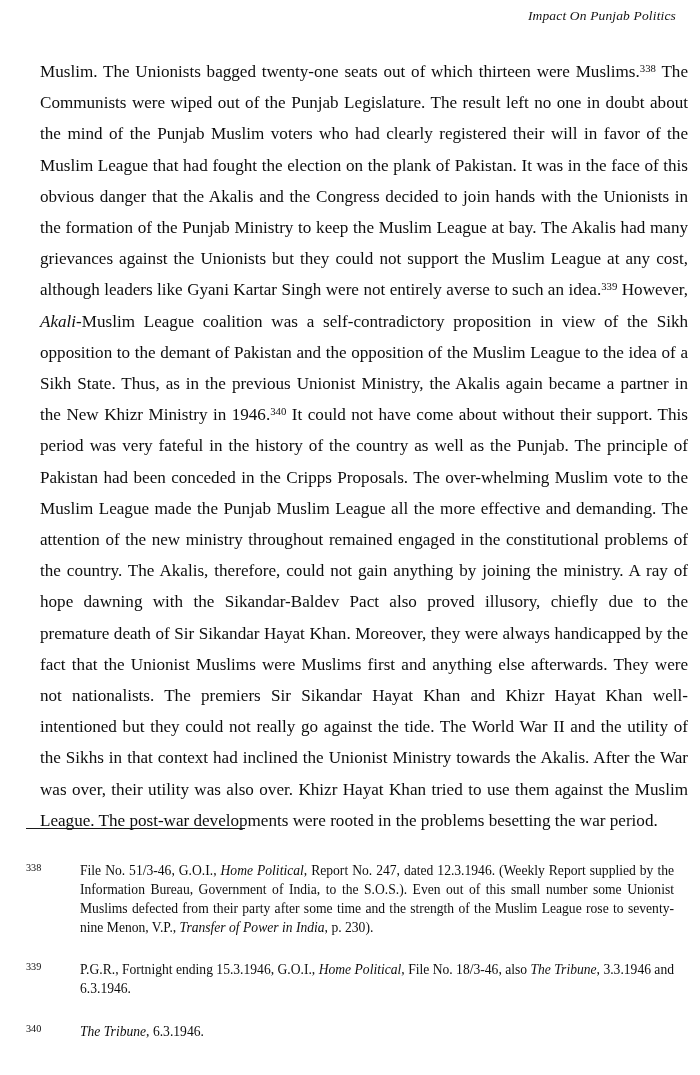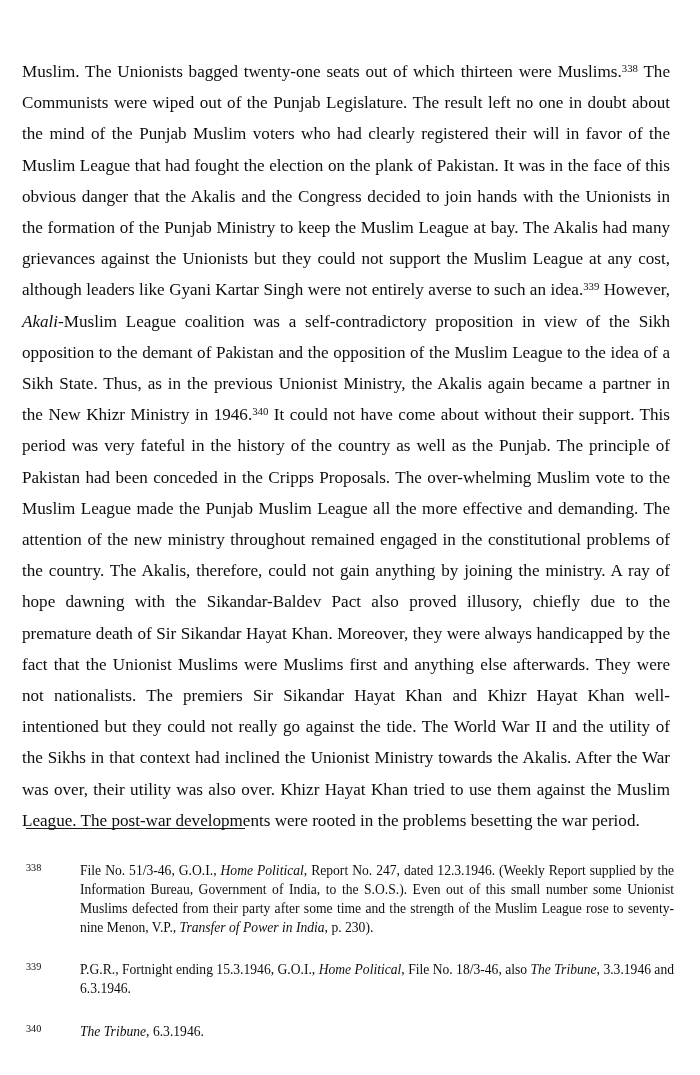--- a/index.html
+++ b/index.html
@@ -33,21 +33,21 @@
     font-style: italic;
     font-size: 13.5px;
     letter-spacing: 0.15px;
     color: #131313;
   }
 
   
   .body-block {
     position: absolute;
     top: 56px;
-    left: 22px;
+    left: 40px;
     width: 648px;
   }
 
   .body-para {
     margin: 0;
     text-align: justify;
     text-justify: inter-word;
     font-size: 17.1px;
     line-height: 31.2px;
     color: #0d0d0d;
@@ -120,20 +120,21 @@
     font-size: 15px;
     line-height: 16px;
     color: #0d0d0d;
   }
 </style>
 </head>
 <body>
 
 <div class="page">
 
+  <div class="running-head">Impact On Punjab Politics</div>
 
   <div class="body-block">
     <p class="body-para">Muslim. The Unionists bagged twenty-one seats out of which thirteen were Muslims.<sup>338</sup> The Communists were wiped out of the Punjab Legislature. The result left no one in doubt about the mind of the Punjab Muslim voters who had clearly registered their will in favor of the Muslim League that had fought the election on the plank of Pakistan. It was in the face of this obvious danger that the Akalis and the Congress decided to join hands with the Unionists in the formation of the Punjab Ministry to keep the Muslim League at bay. The Akalis had many grievances against the Unionists but they could not support the Muslim League at any cost, although leaders like Gyani Kartar Singh were not entirely averse to such an idea.<sup>339</sup> However, <i>Akali</i>-Muslim League coalition was a self-contradictory proposition in view of the Sikh opposition to the demant of Pakistan and the opposition of the Muslim League to the idea of a Sikh State. Thus, as in the previous Unionist Ministry, the Akalis again became a partner in the New Khizr Ministry in 1946.<sup>340</sup> It could not have come about without their support. This period was very fateful in the history of the country as well as the Punjab. The principle of Pakistan had been conceded in the Cripps Proposals. The over-whelming Muslim vote to the Muslim League made the Punjab Muslim League all the more effective and demanding. The attention of the new ministry throughout remained engaged in the constitutional problems of the country. The Akalis, therefore, could not gain anything by joining the ministry. A ray of hope dawning with the Sikandar-Baldev Pact also proved illusory, chiefly due to the premature death of Sir Sikandar Hayat Khan. Moreover, they were always handicapped by the fact that the Unionist Muslims were Muslims first and anything else afterwards. They were not nationalists. The premiers Sir Sikandar Hayat Khan and Khizr Hayat Khan well-intentioned but they could not really go against the tide. The World War II and the utility of the Sikhs in that context had inclined the Unionist Ministry towards the Akalis. After the War was over, their utility was also over. Khizr Hayat Khan tried to use them against the Muslim League. The post-war developments were rooted in the problems besetting the war period.</p>
   </div>
 
   <div class="footnote-sep"></div>
 
   <div class="footnotes">
 
     <div class="footnote">

